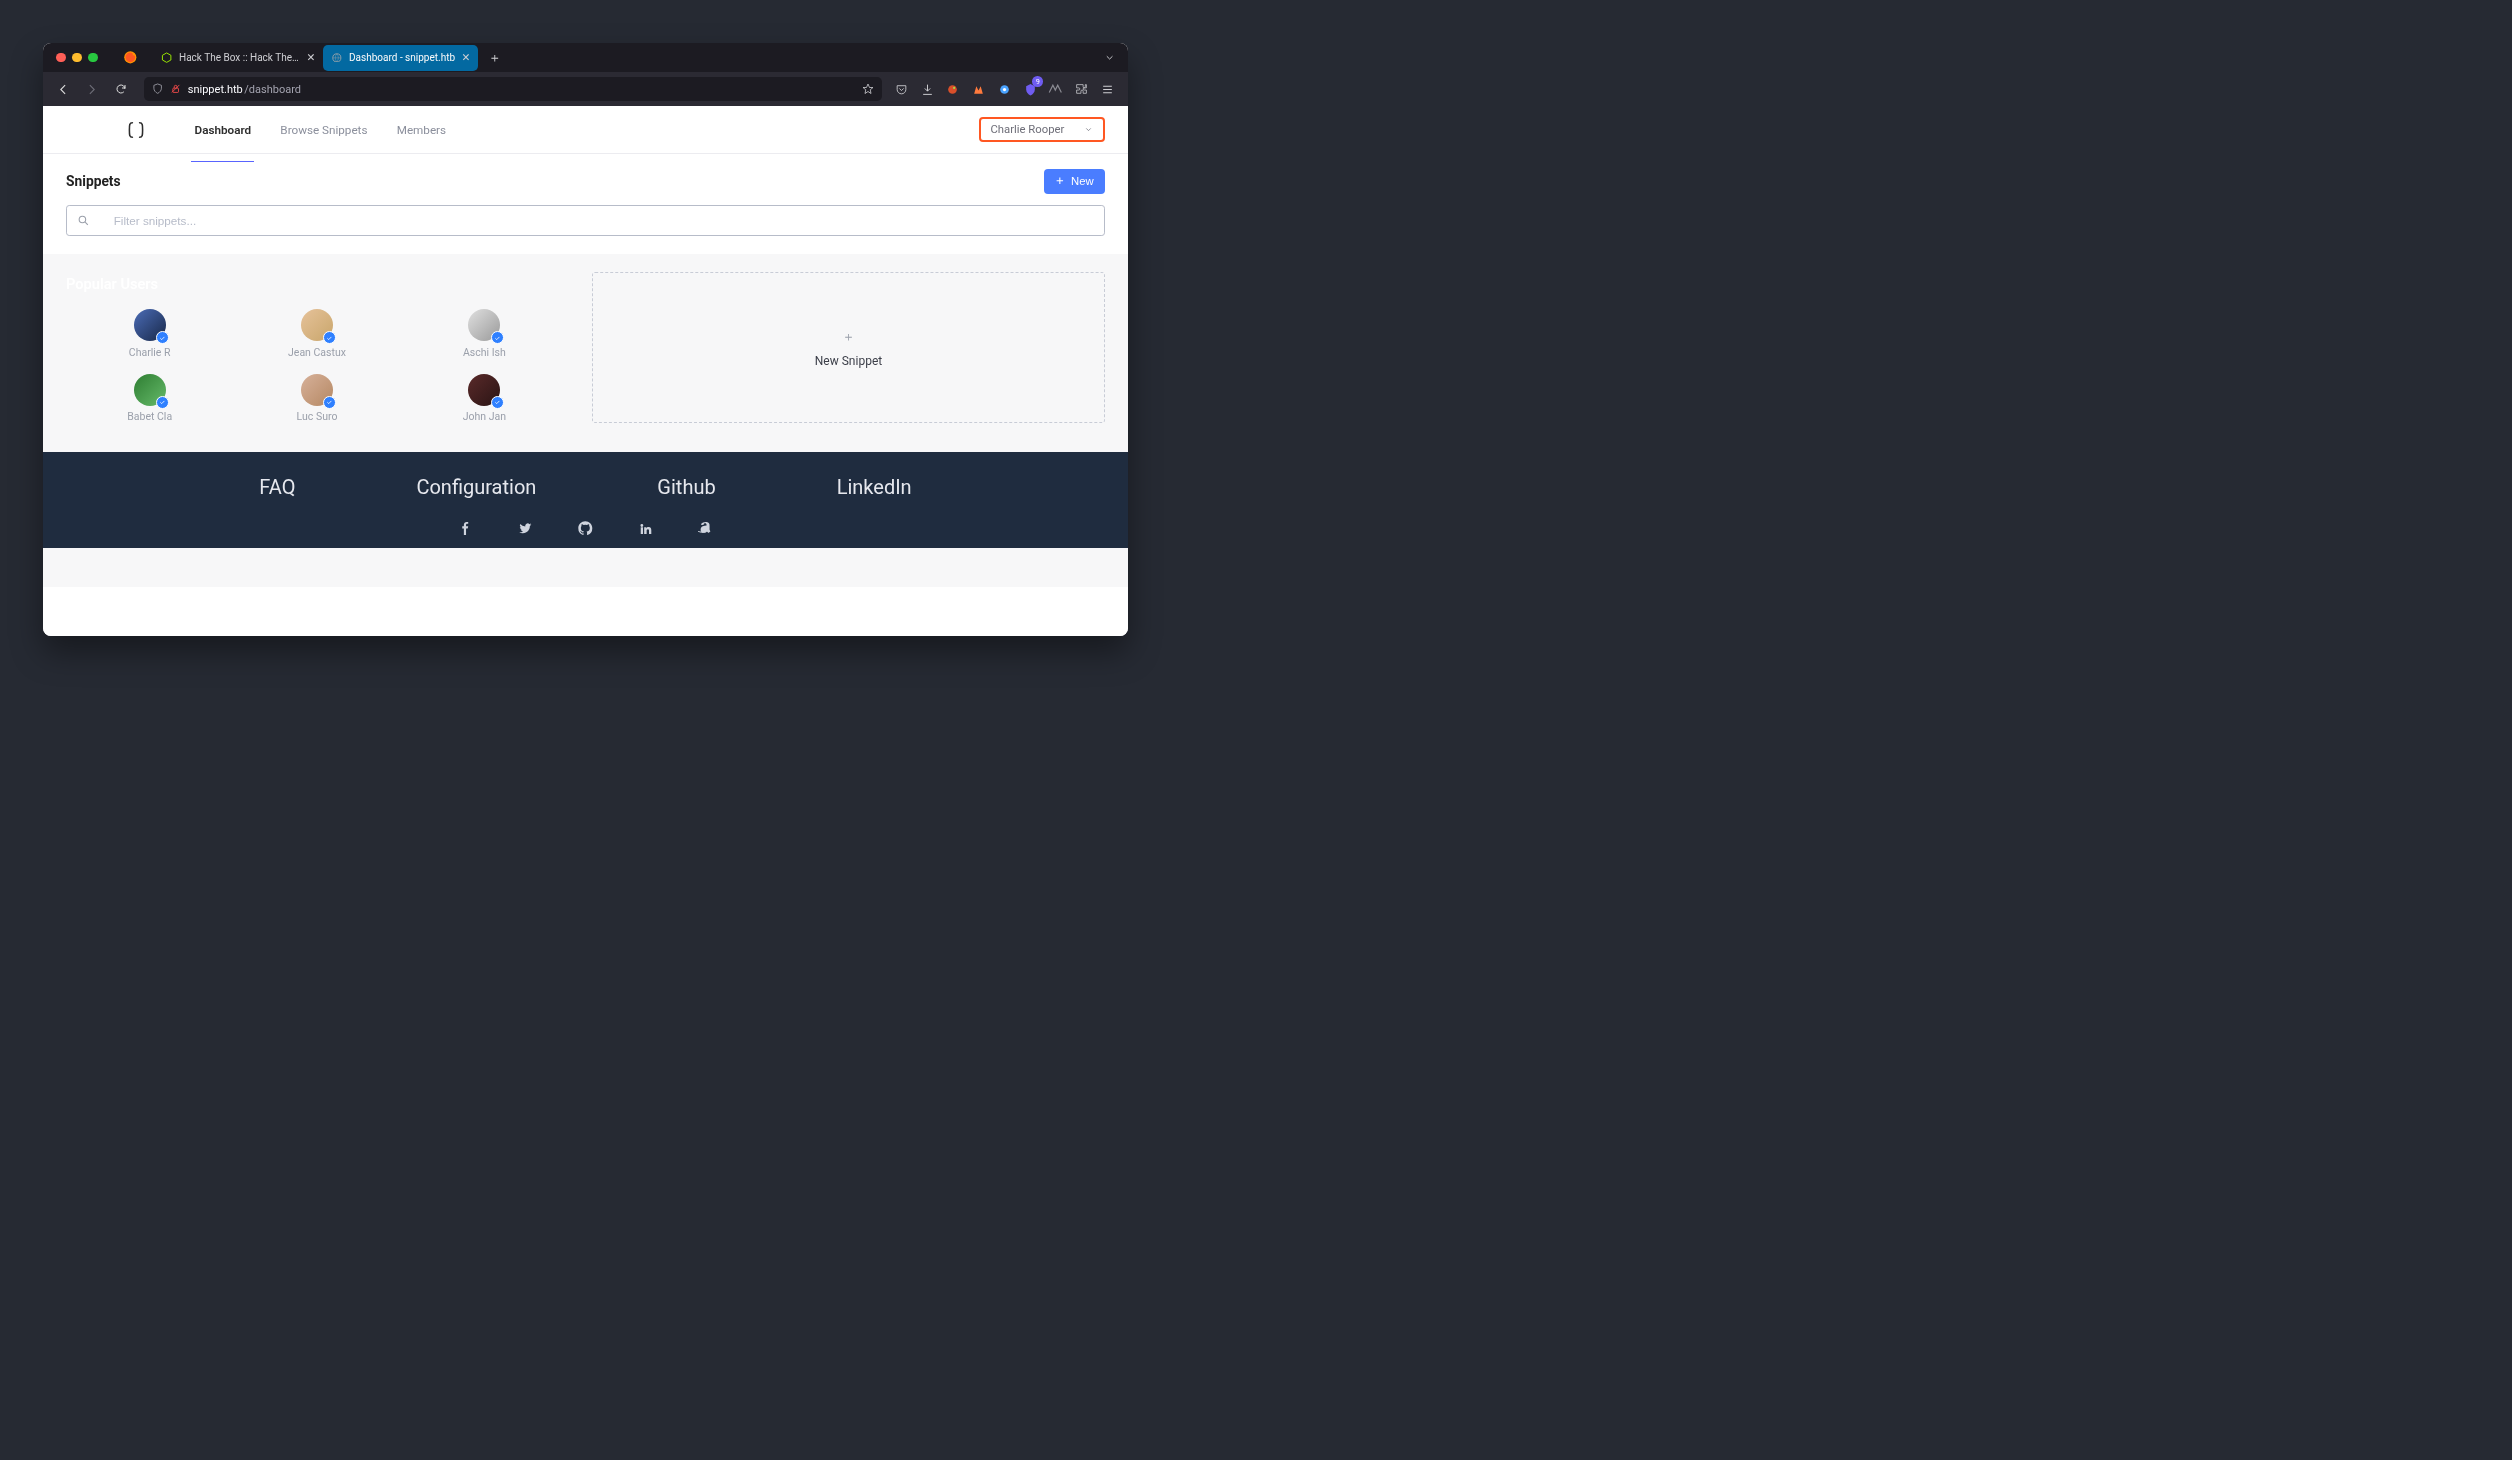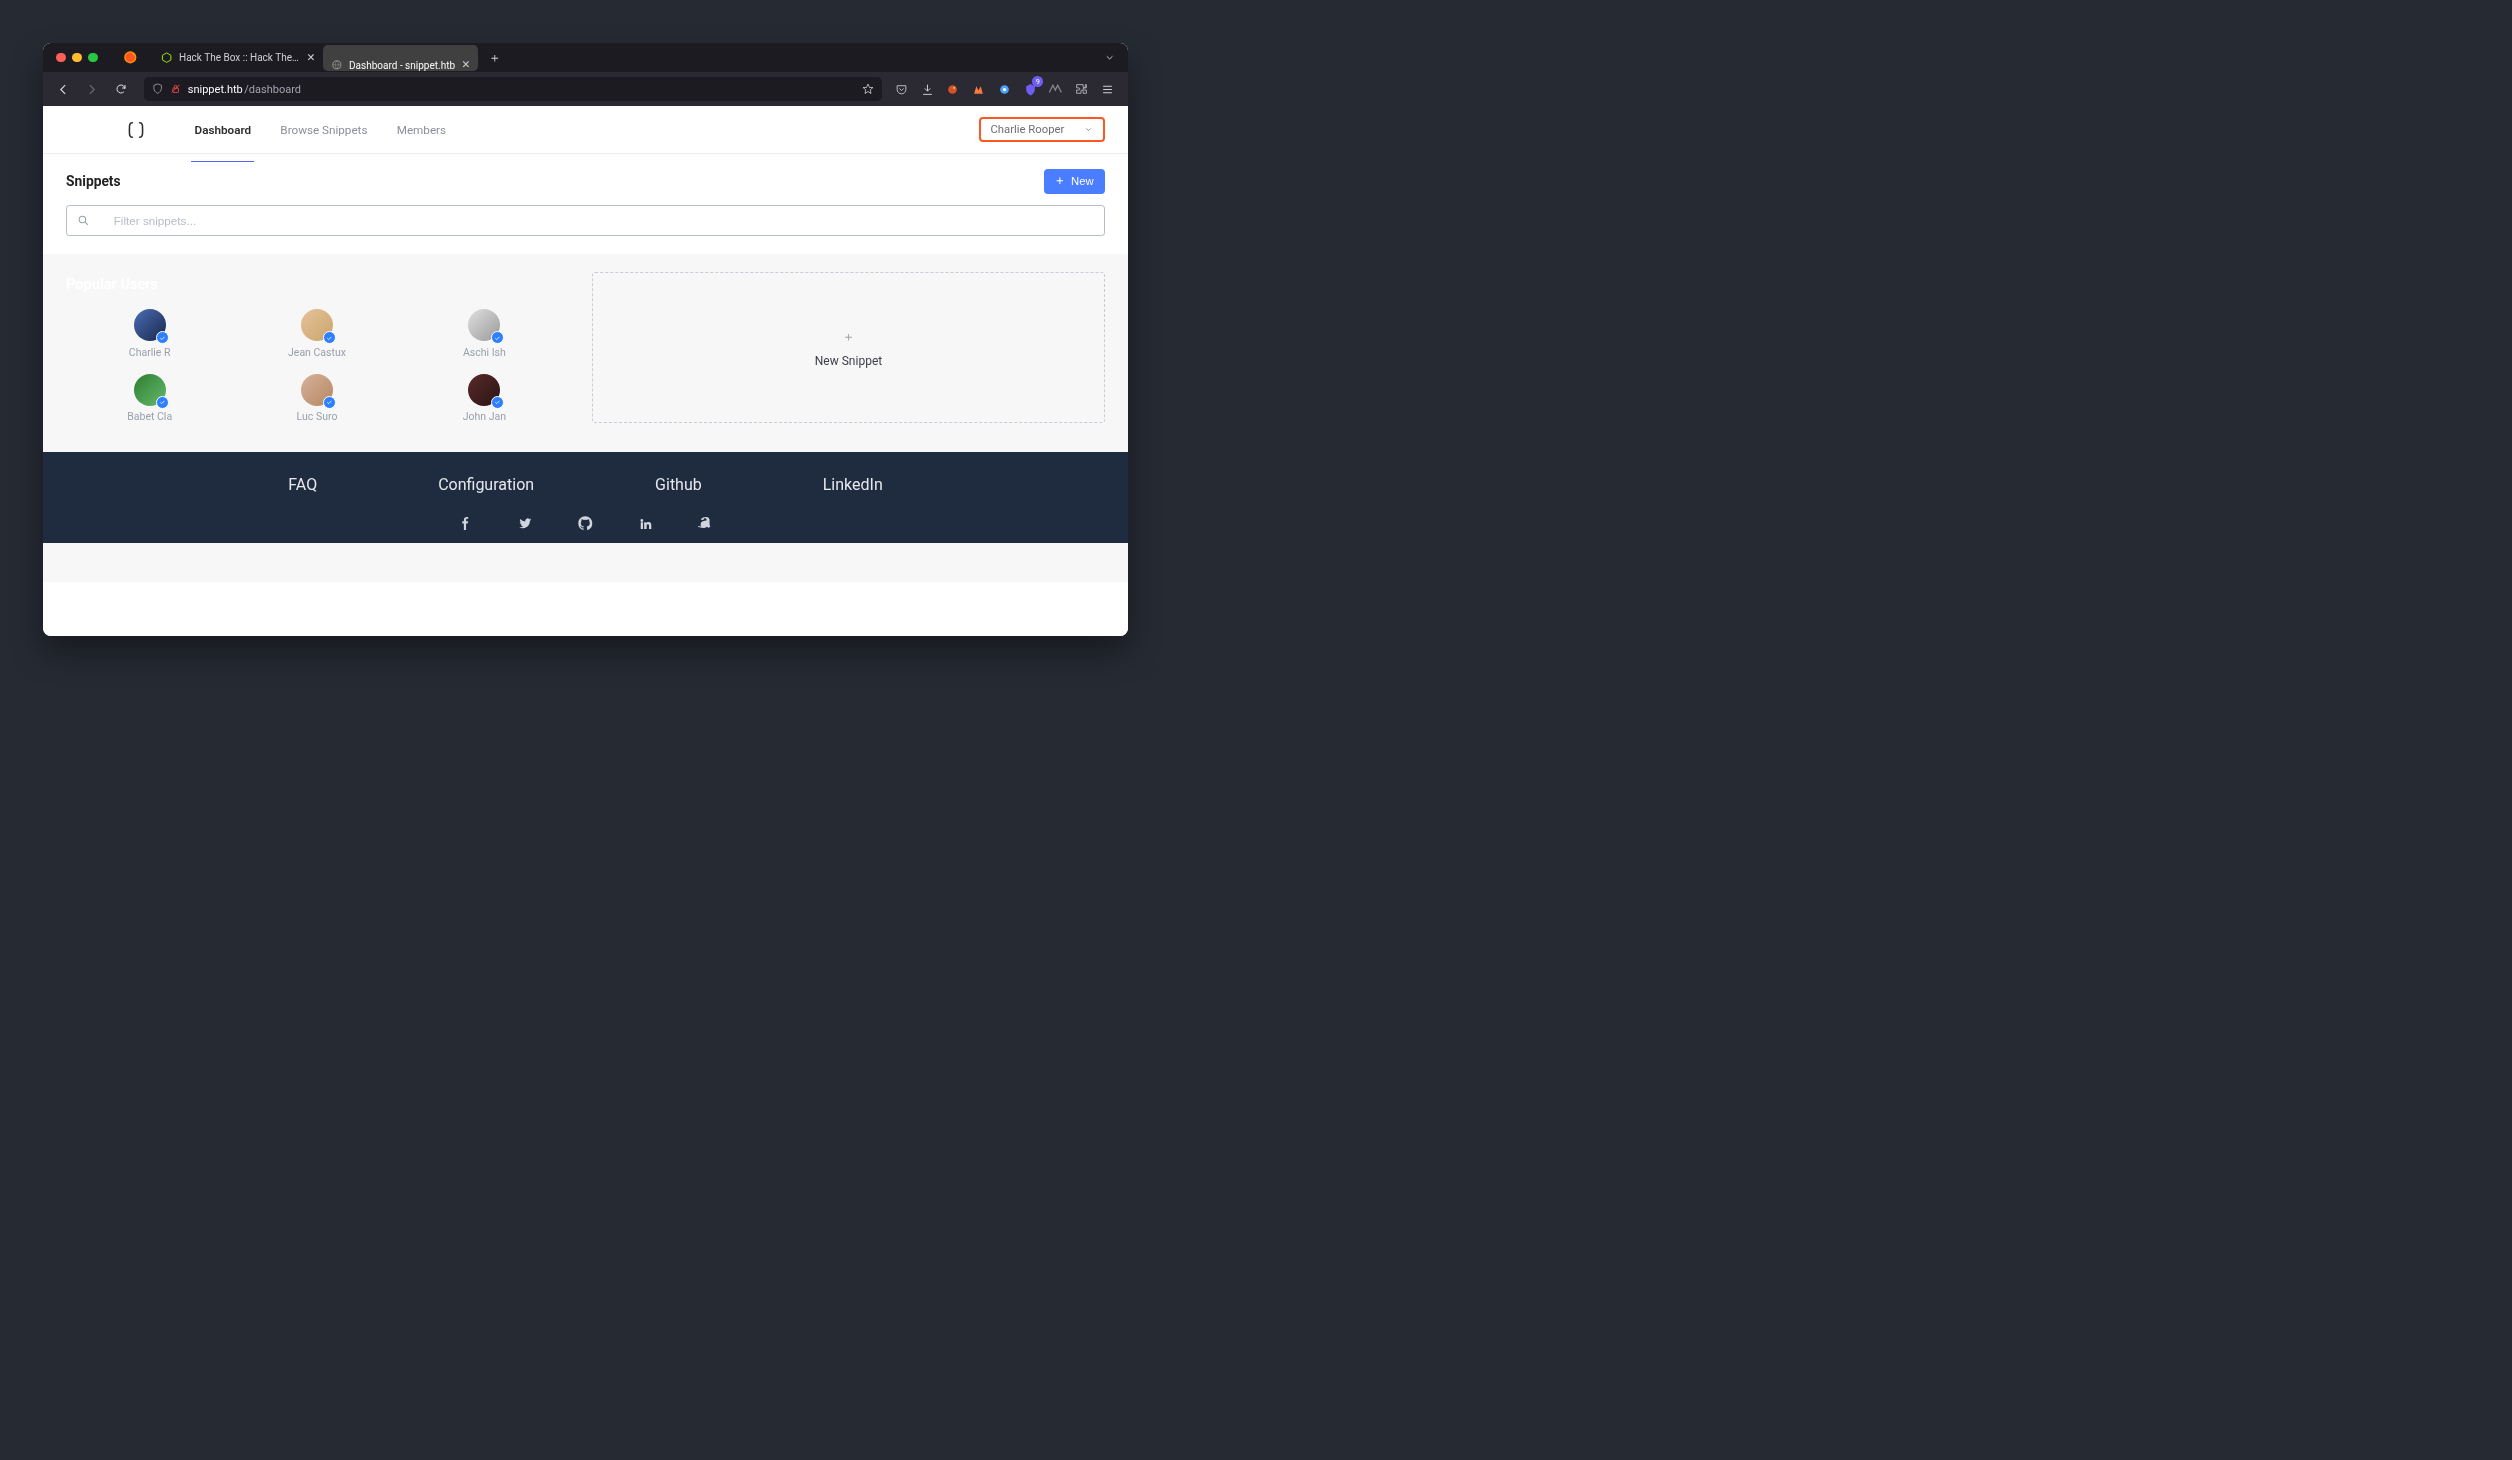--- a/index.html
+++ b/index.html
@@ -42,21 +42,21 @@
   height: 26px;
   display: flex;
   align-items: center;
   gap: 6.5px;
   padding: 0 8px;
   color: #cfcfd3;
   font-size: 10px;
   border-radius: 4.9px;
   max-width: 170px;
 }
-.tab.active { background: #404040; color: #fafafa; align-items: flex-end; }
+.tab.active { background: #0369a1; color: #fafafa; }
 .tab .fav { width: 11.3px; height: 11.3px; display:flex; align-items:center; justify-content:center; }
 .tab .close { margin-left: auto; font-size: 10.5px; color: #cfcfd3; }
 .newtab {
   width: 23px; height: 23px; display:flex; align-items:center; justify-content:center;
   color: #cfcfd3; font-size: 13px; margin-left:4.9px;
 }
 .tabbar-spacer { flex:1; }
 .chev-all { color:#cfcfd3; margin-right:8px; }
 
 .urlbar {
@@ -201,21 +201,21 @@
   font-size:12px;
   gap:8px;
   min-height:146px;
 }
 
 .pfooter {
   background:#1f2c3f;
   color:#dfe3ea;
   padding: 23px 0 11.3px;
 }
-.flinks { display:flex; justify-content:center; gap:121px; font-size:16px; margin-bottom:21px; }
+.flinks { display:flex; justify-content:center; gap:121px; font-size:20px; margin-bottom:21px; }
 .flinks span { color:#e6e8ee; }
 .fsocial { display:flex; justify-content:center; gap:44px; color:#cfd4de; }
 .fsocial .s { width:16px; height:16px; display:flex; align-items:center; justify-content:center; }
 
 .below-strip { height:39px; background:#f7f7f8; }
 svg { display:block; }
 </style>
 </head>
 <body>
 

